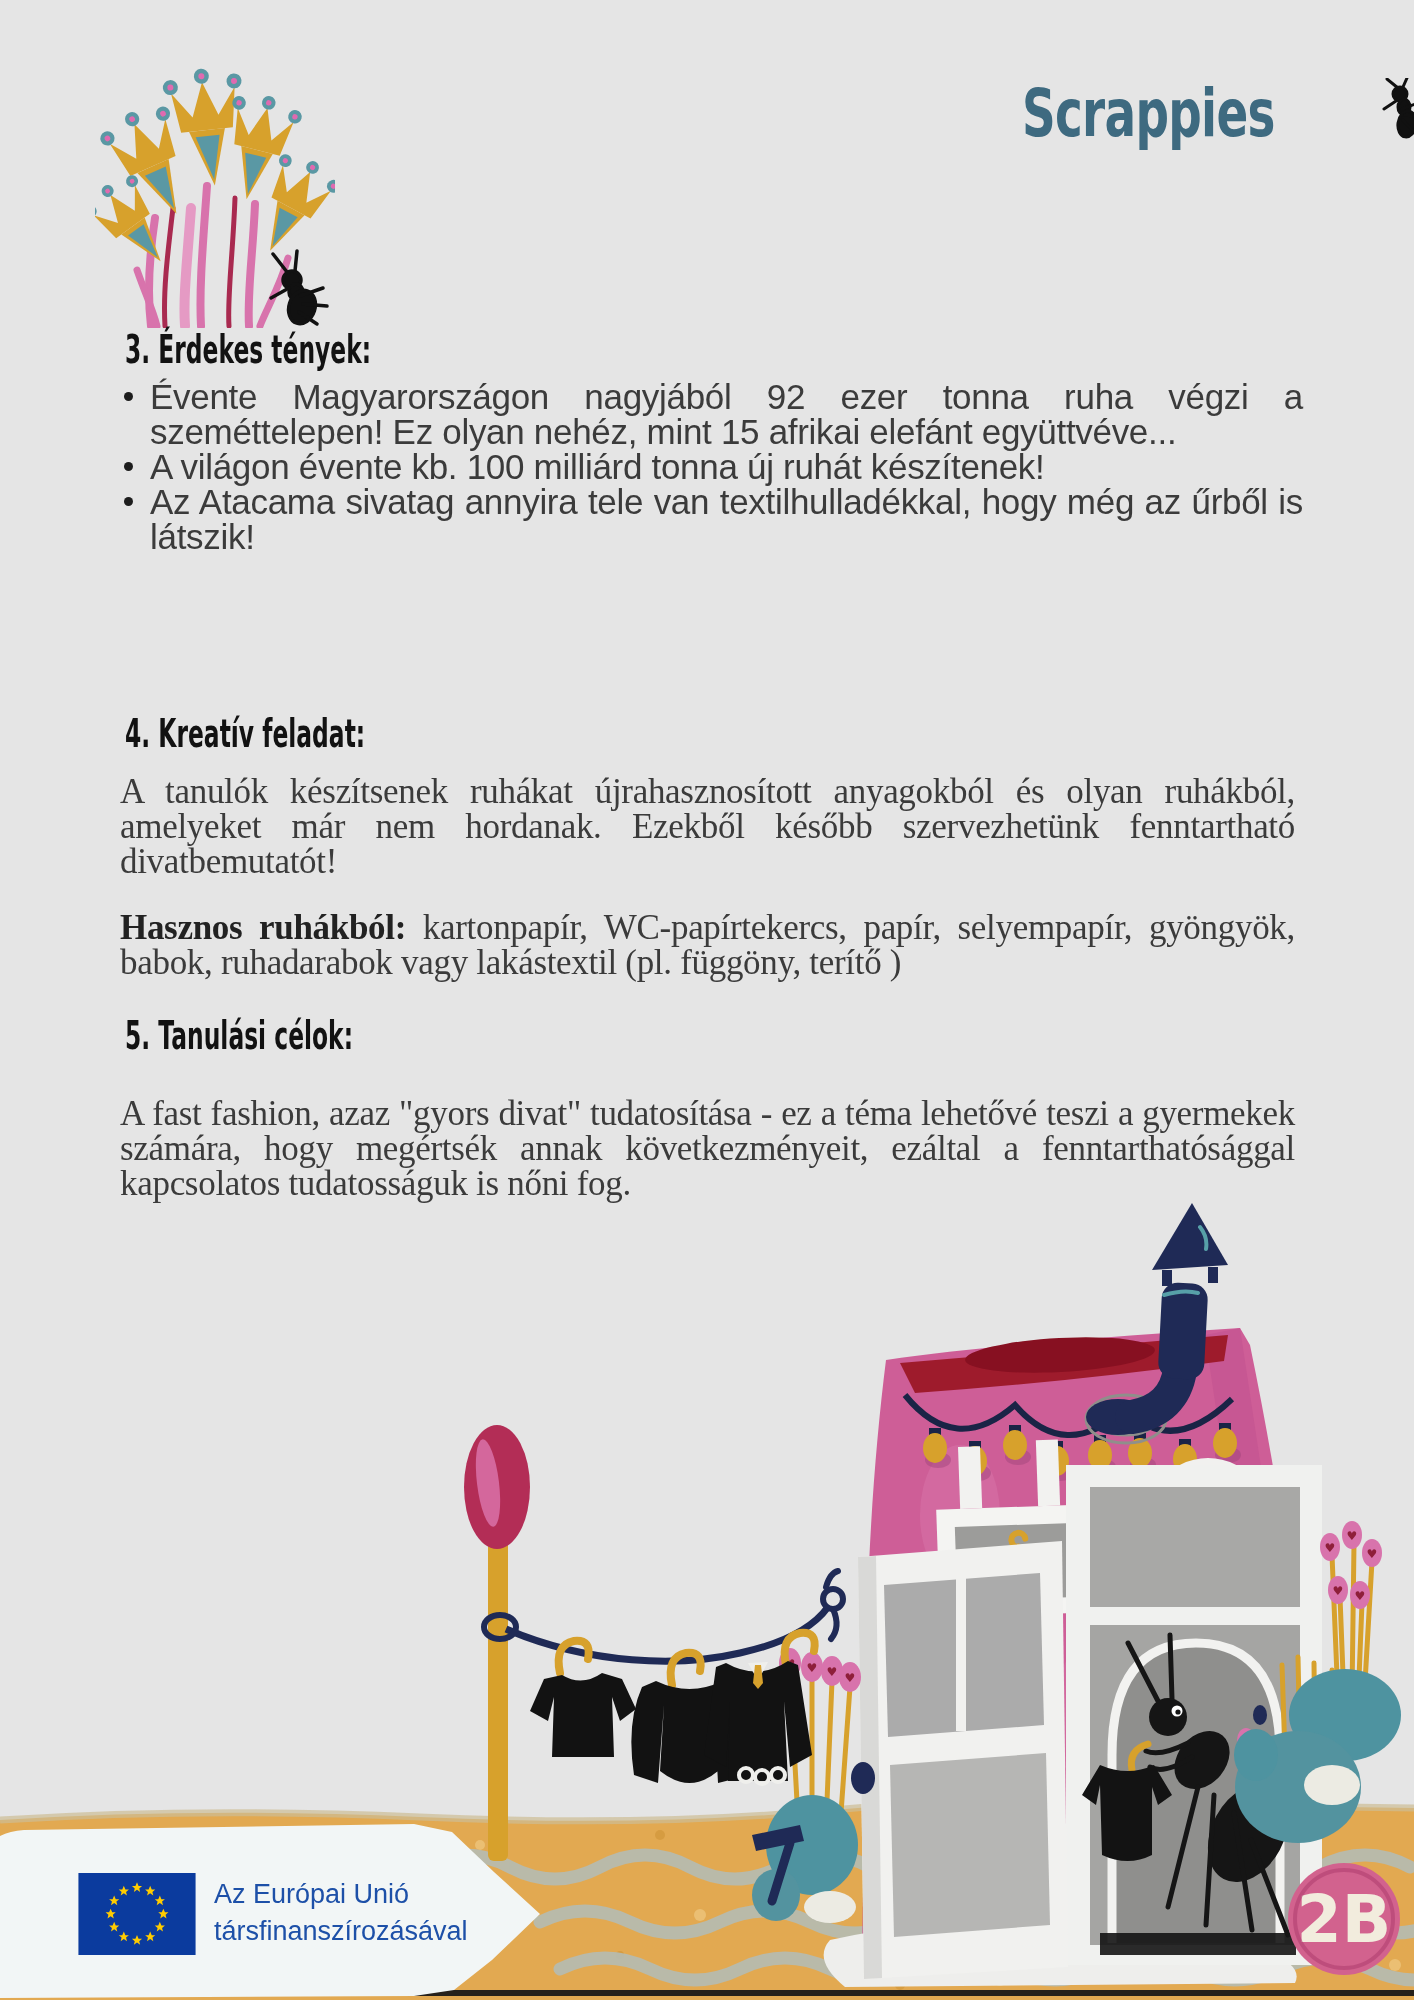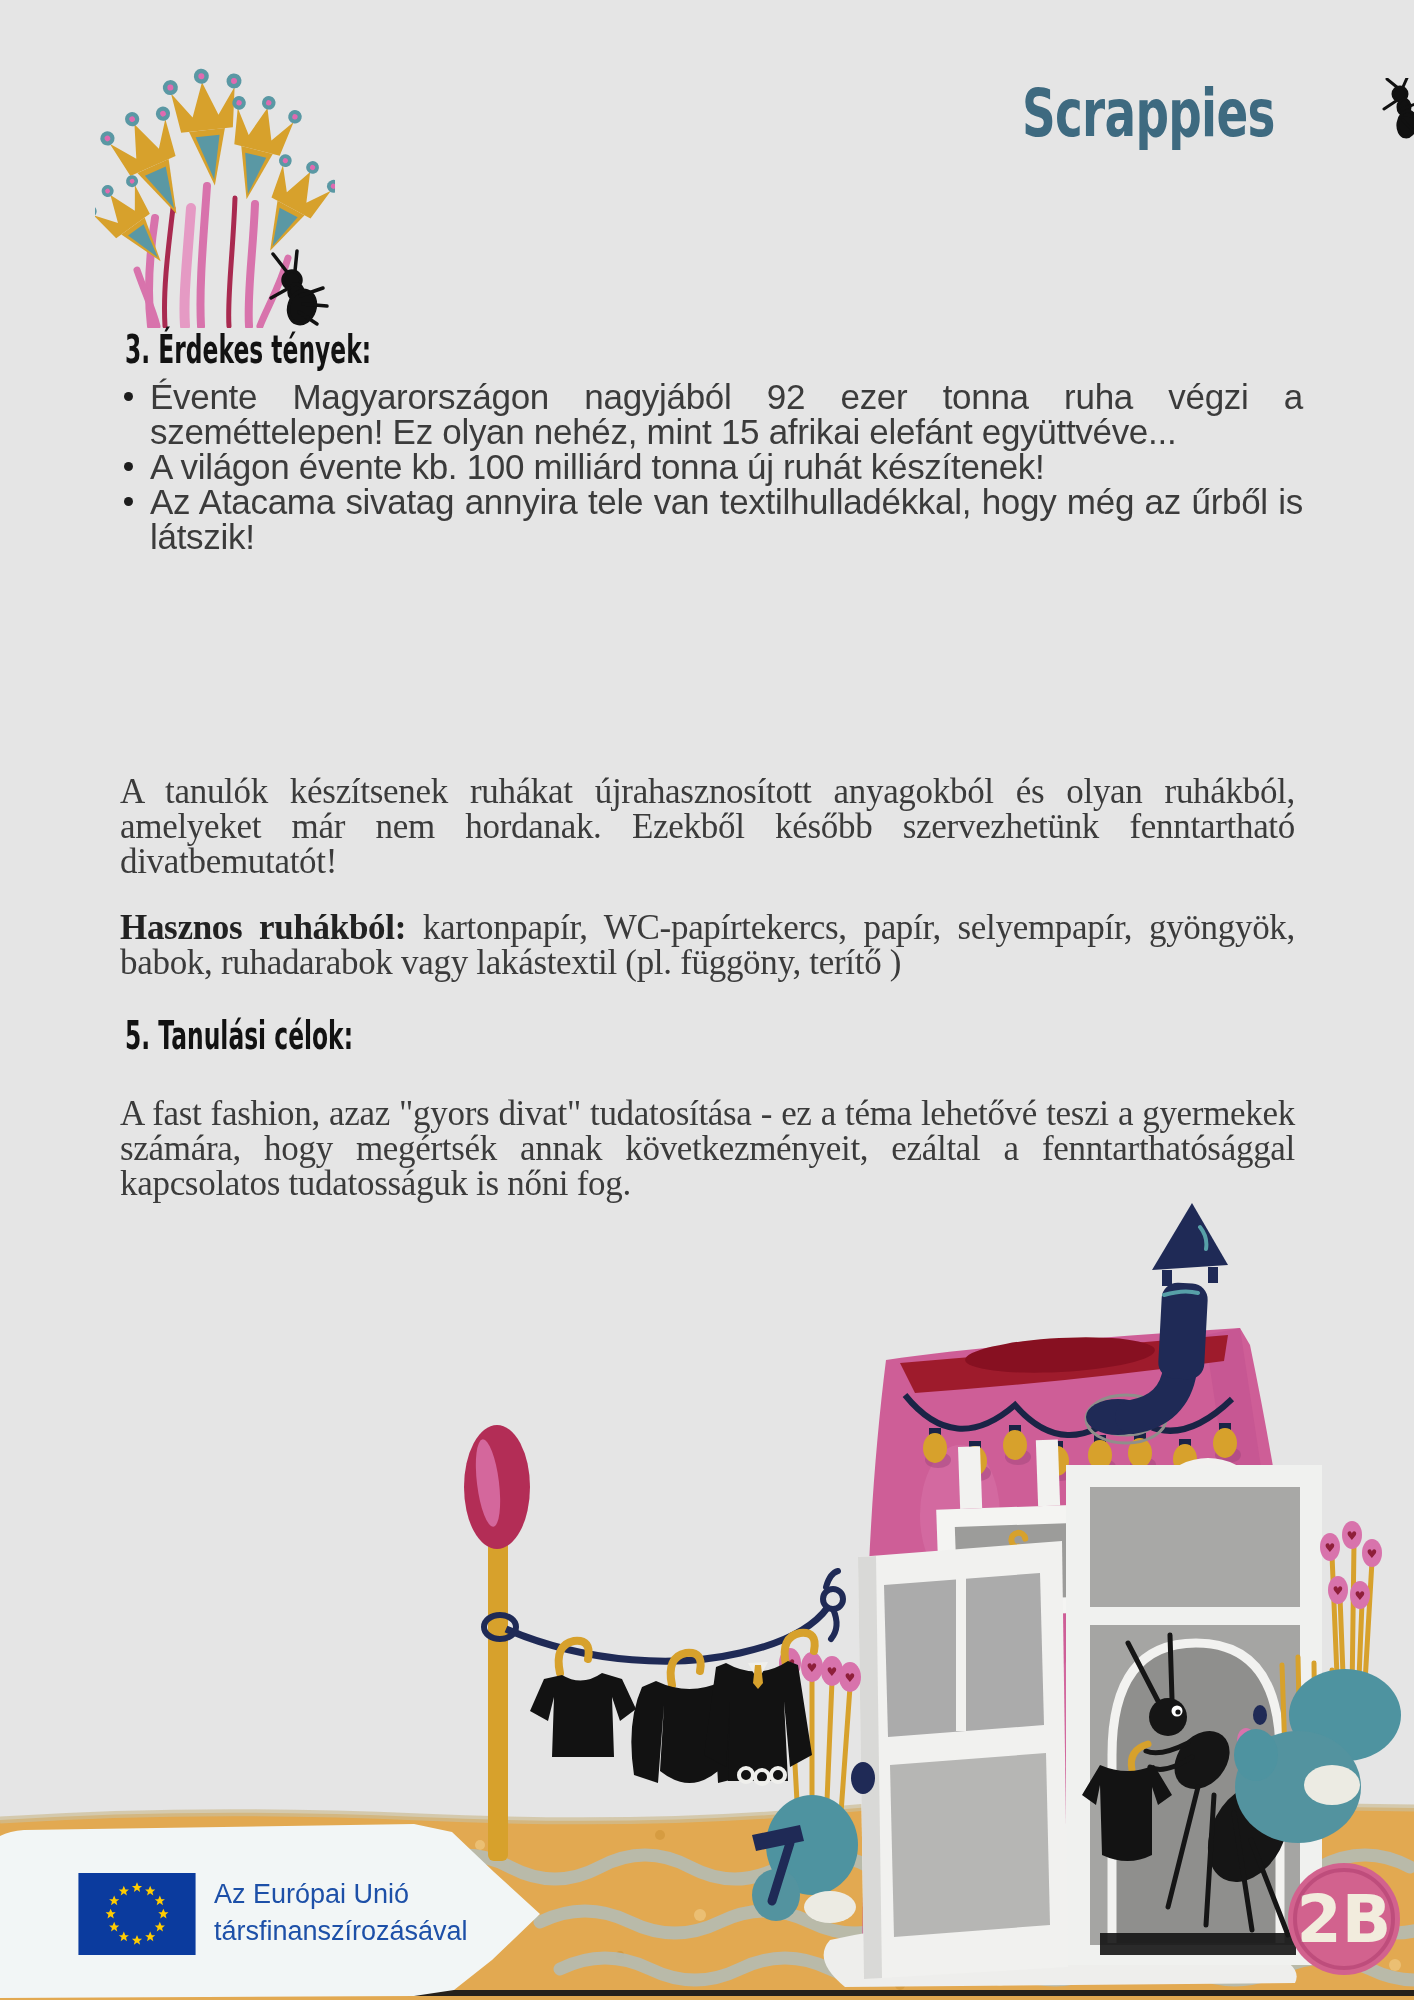--- a/index.html
+++ b/index.html
@@ -107,20 +107,23 @@
     <span>3. Érdekes tények:</span>
   </div>
   <div class="body-col" style="top:379px;">
     <ul class="facts">
       <li class="just">Évente Magyarországon nagyjából 92 ezer tonna ruha végzi a szeméttelepen! Ez olyan nehéz, mint 15 afrikai elefánt együttvéve...</li>
       <li class="just">A világon évente kb. 100 milliárd tonna új ruhát készítenek!</li>
       <li class="just">Az Atacama sivatag annyira tele van textilhulladékkal, hogy még az űrből is látszik!</li>
     </ul>
   </div>
 
+  <div class="h-block" style="top:711px;">
+    <span>4. Kreatív feladat:</span>
+  </div>
   <div class="body-col" style="top:766px;">
     <p class="just">A tanulók készítsenek ruhákat újrahasznosított anyagokból és olyan ruhákból, amelyeket már nem hordanak. Ezekből később szervezhetünk fenntartható divatbemutatót!</p>
     <p class="just supplies"><b>Hasznos ruhákból:</b>
       <span>kartonpapír, WC-papírtekercs, papír, selyempapír, gyöngyök, babok, ruhadarabok vagy lakástextil (pl. függöny, terítő )</span></p>
   </div>
 
   <div class="h-block" style="top:1013px;">
     <span>5. Tanulási célok:</span>
   </div>
   <div class="body-col" style="top:1088px;">

